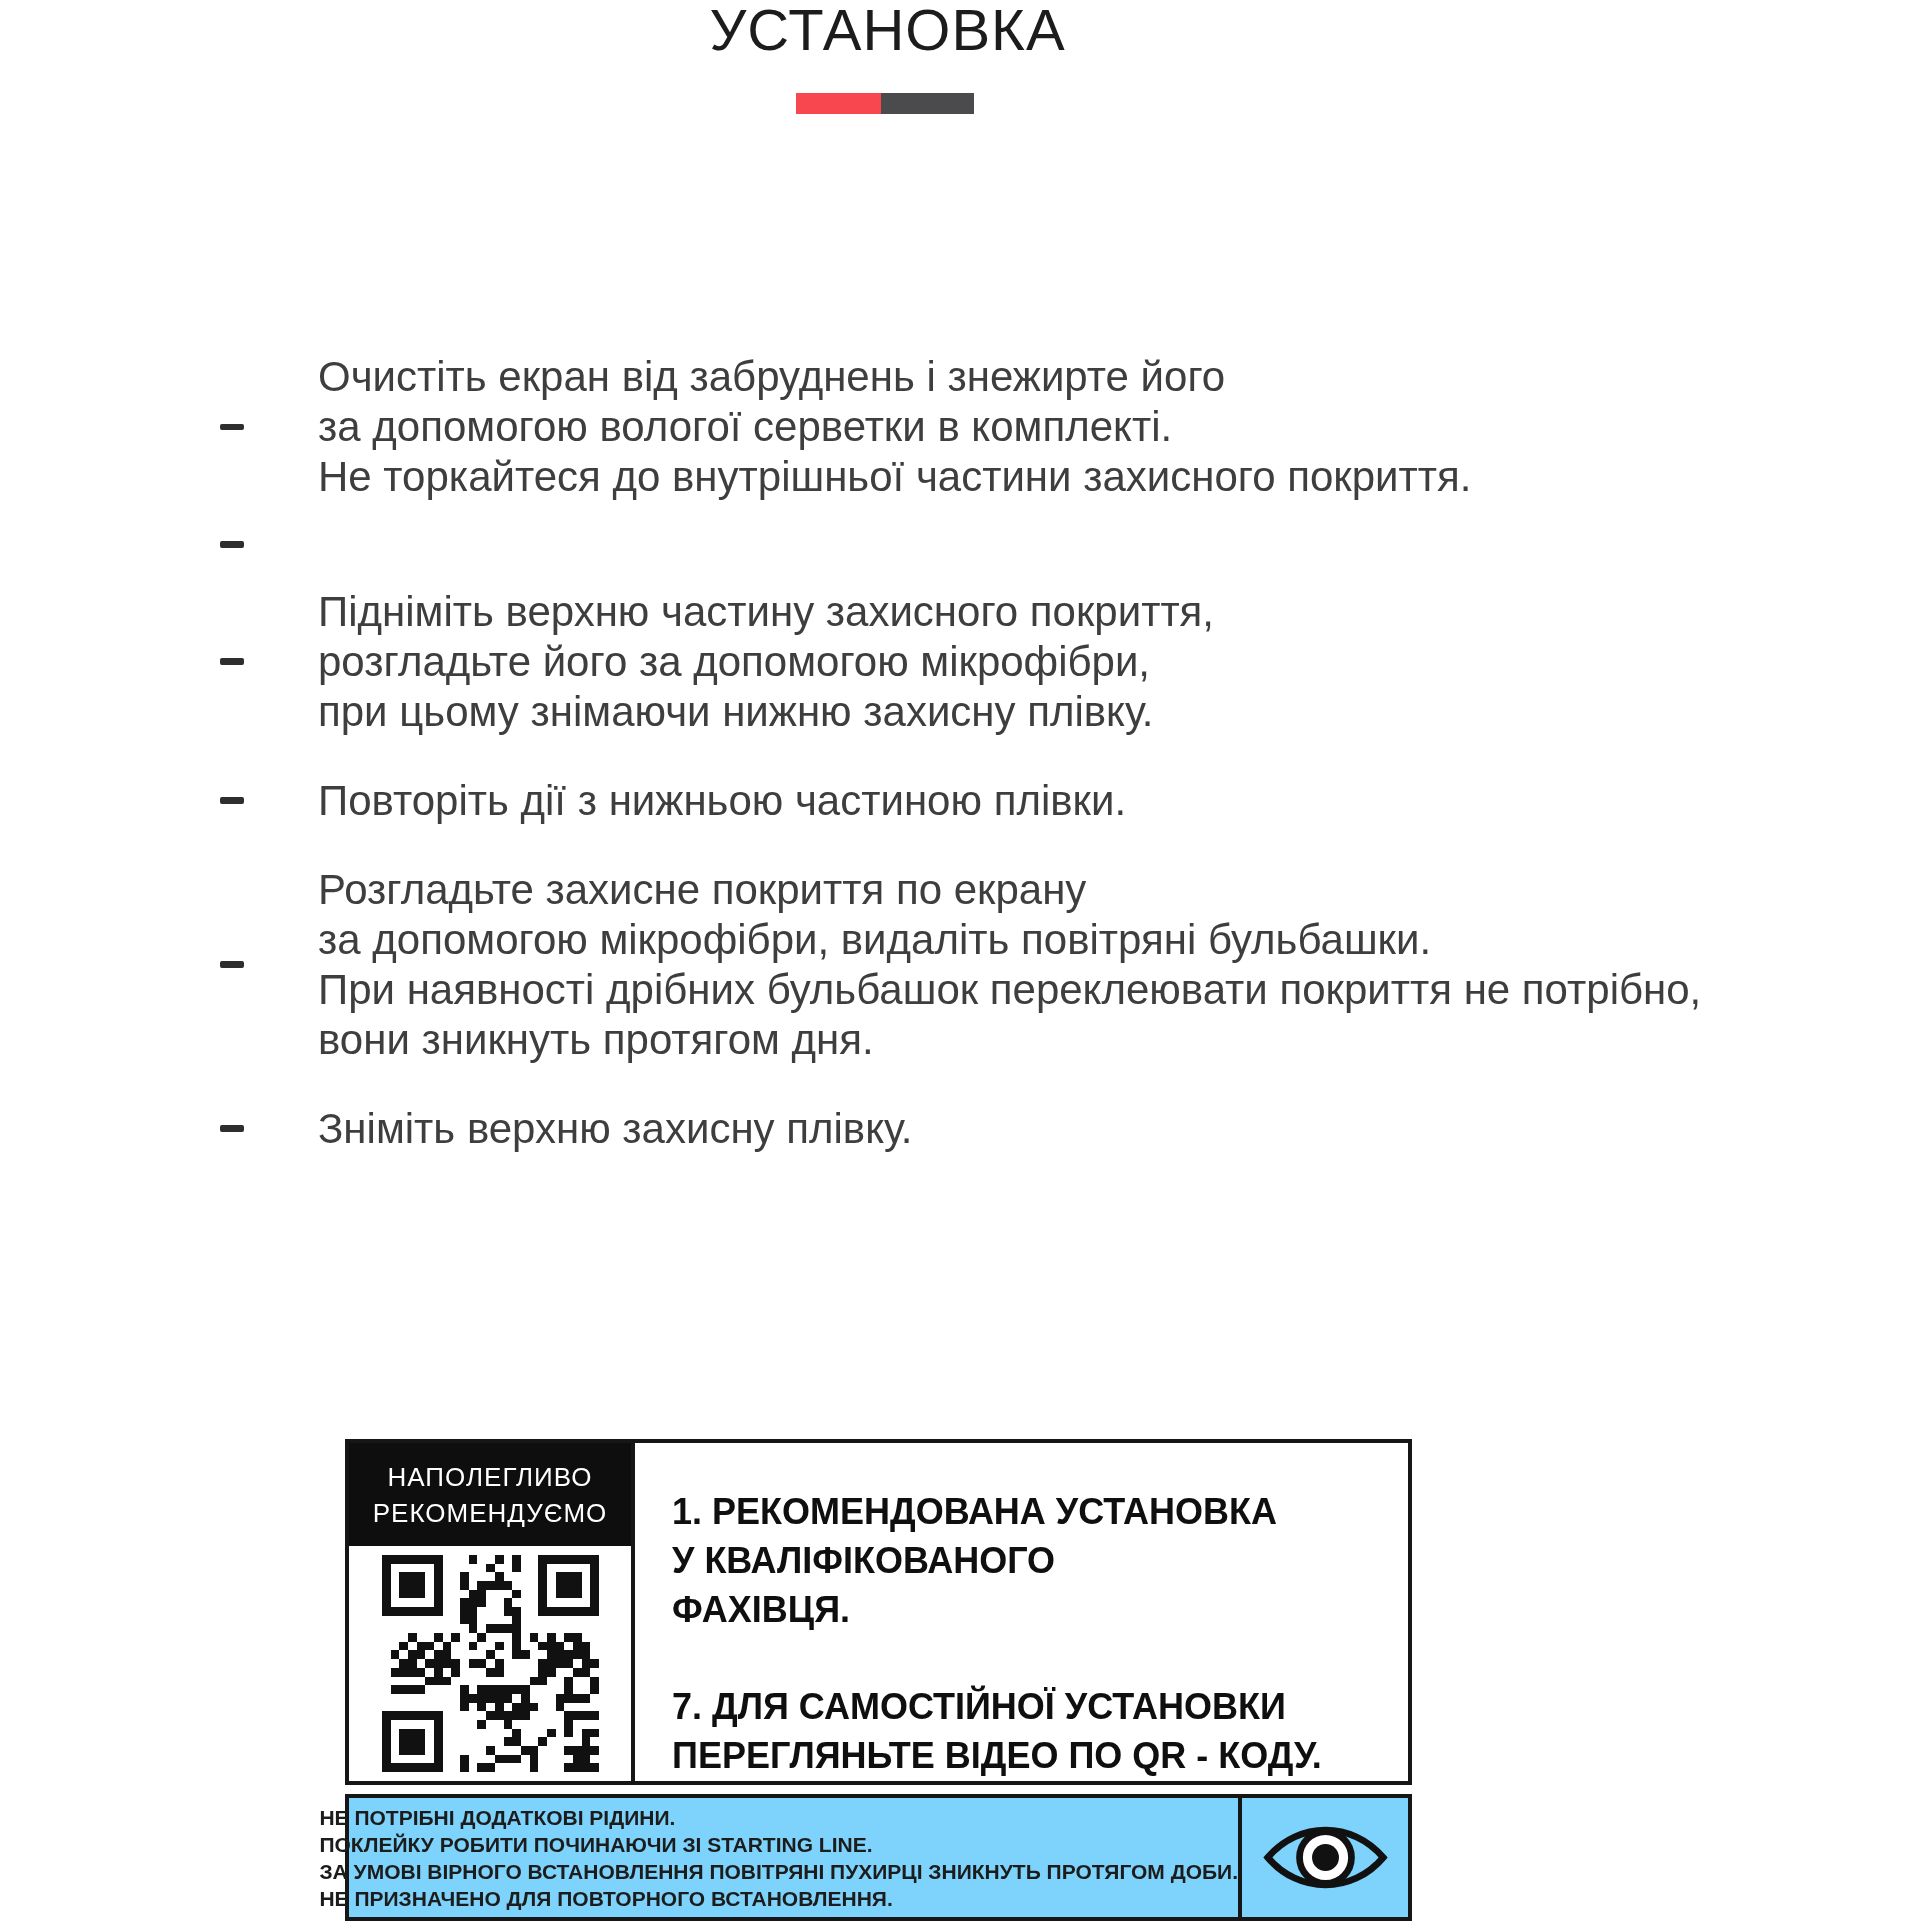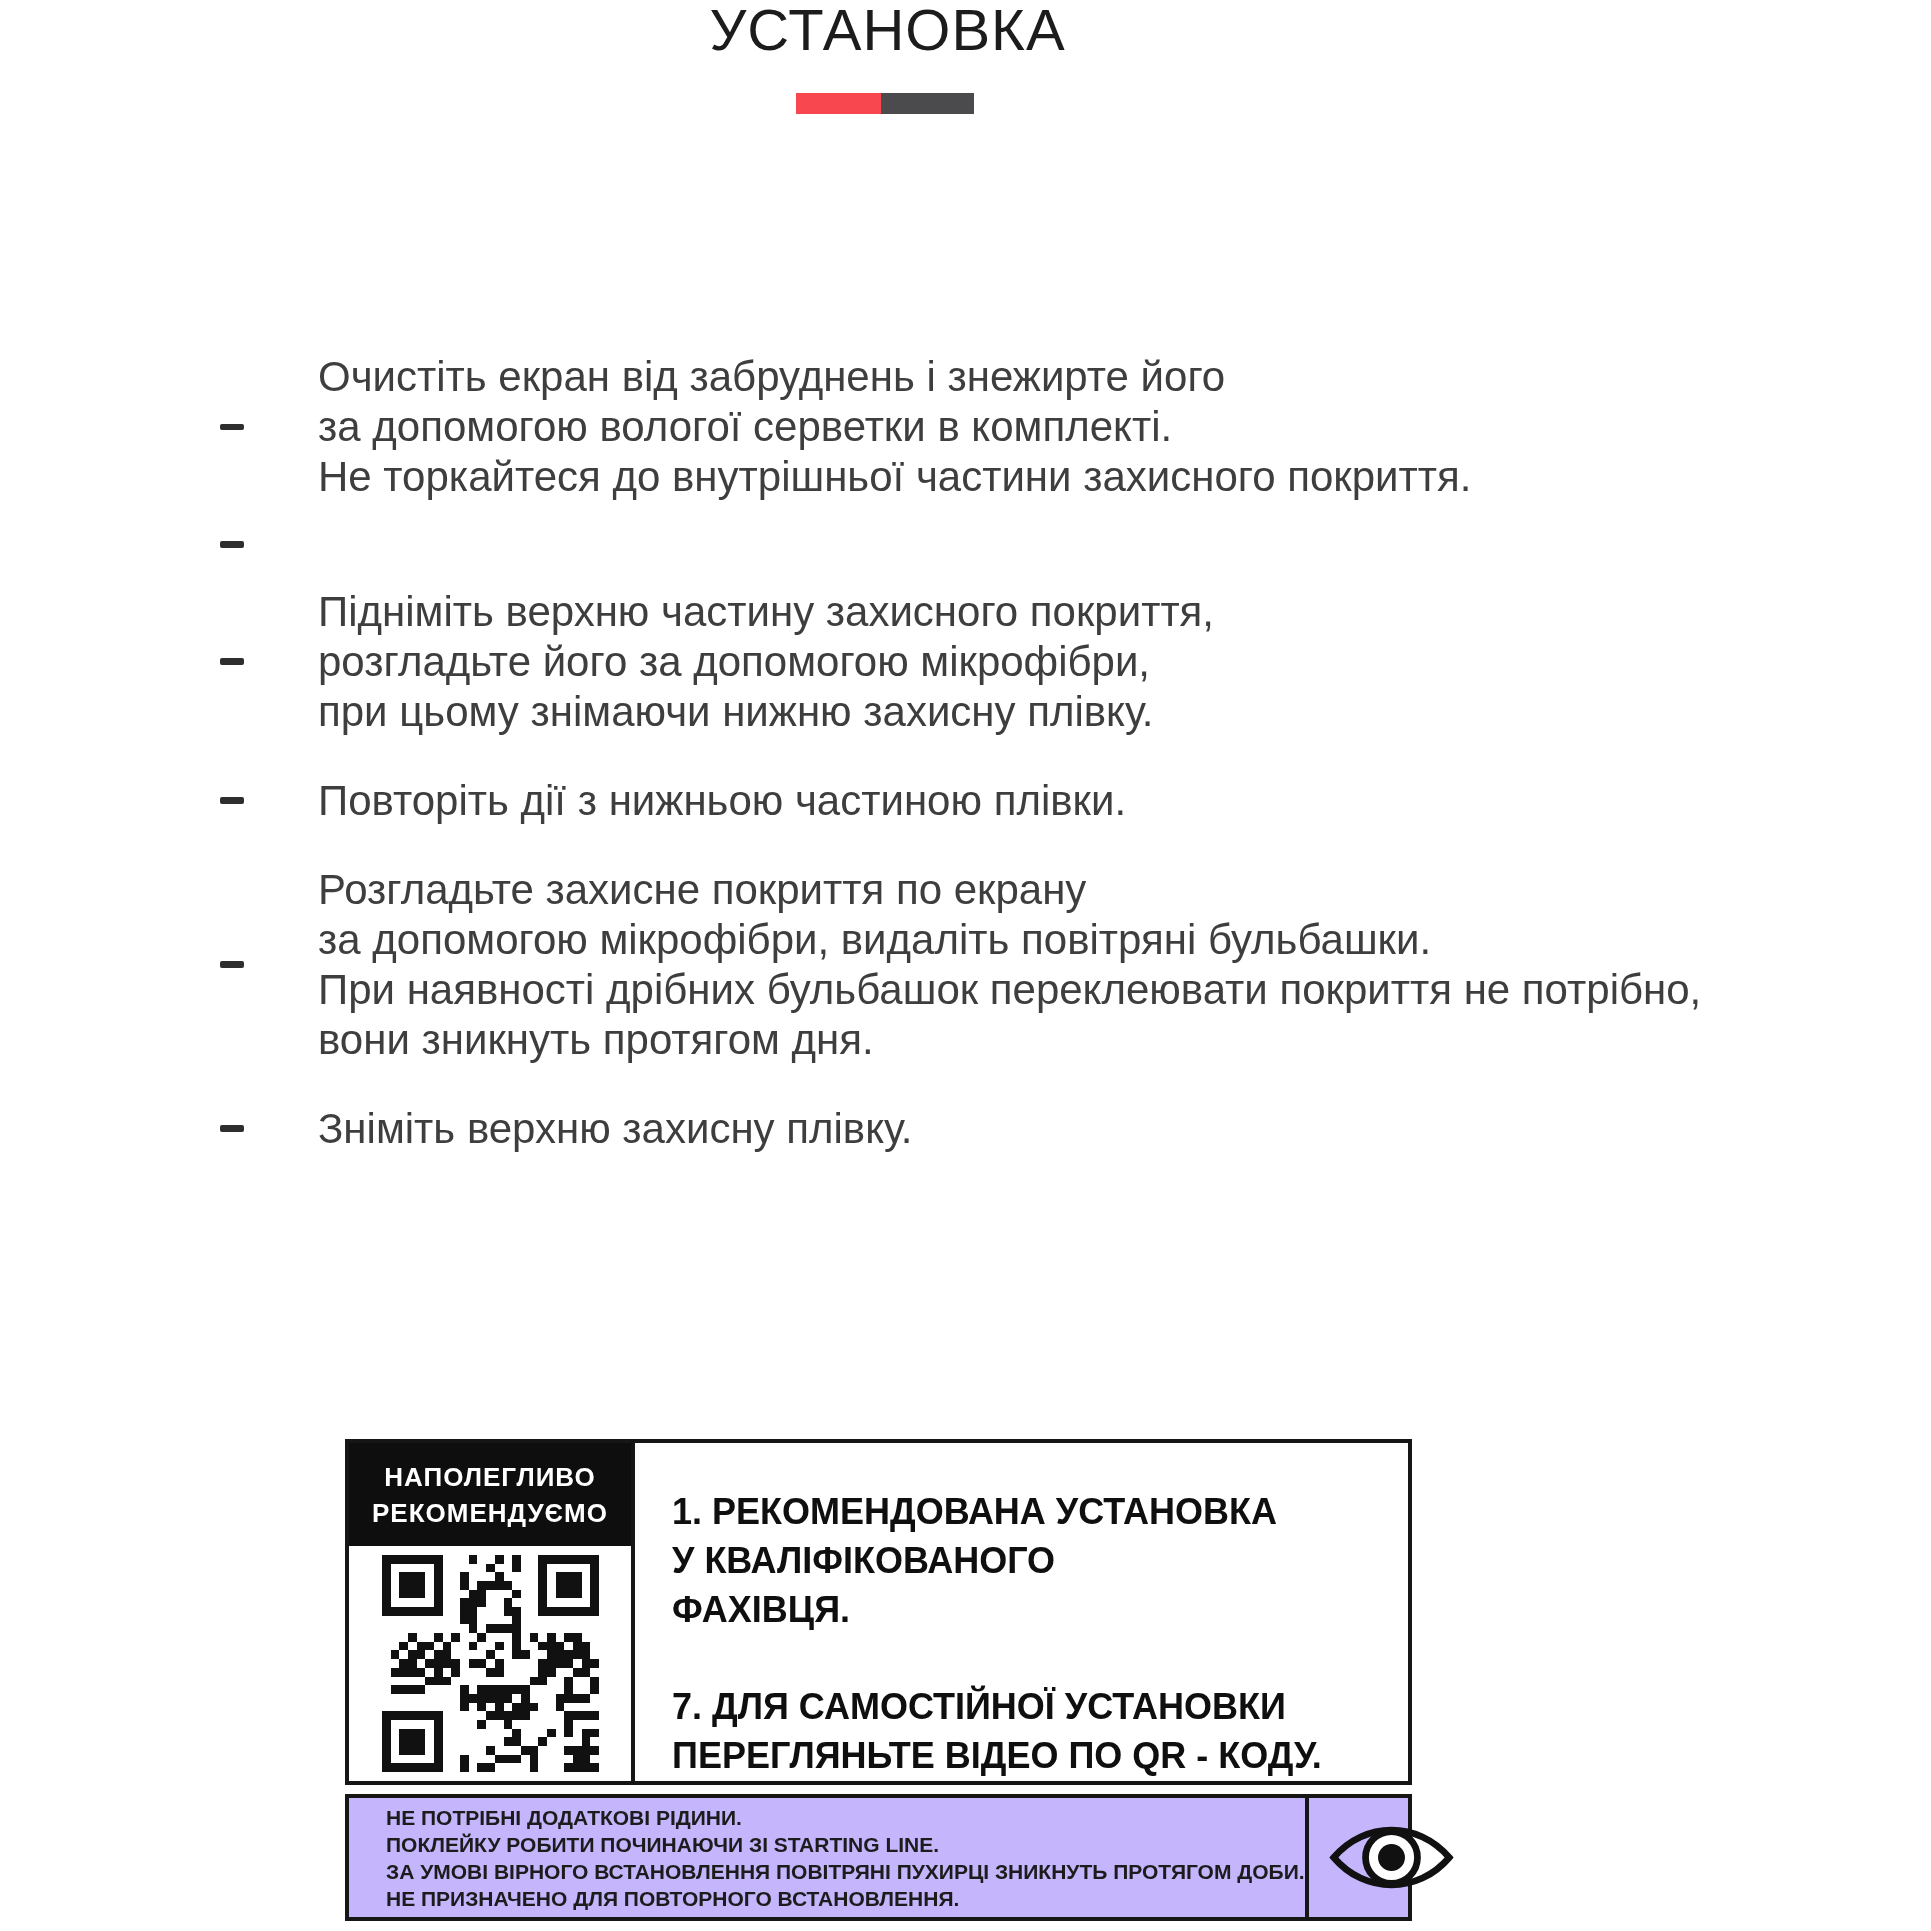--- a/index.html
+++ b/index.html
@@ -50,39 +50,39 @@
   }
   .rec-left{
     width:282px;flex-shrink:0;border-right:4.8px solid #161616;
     display:flex;flex-direction:column;
   }
   .rec-header{
     background:#0e0e0e;color:#ffffff;text-align:center;
     padding:16.4px 0 14.5px 0;
   }
   .rec-header div{
-    font-size:26px;font-weight:700;line-height:36px;letter-spacing:1px;
+    font-size:26px;font-weight:400;line-height:36px;letter-spacing:1px;
   }
   .qr-wrap{
     flex:1;display:flex;align-items:center;justify-content:center;
   }
   .qr-wrap svg{display:block;}
   .rec-right{
     flex:1;padding:44px 15.4px 0 37px;color:#0f0f0f;
   }
   .rec-par div{
     font-size:36px;font-weight:700;line-height:49px;white-space:nowrap;
   }
   .rec-par + .rec-par{margin-top:48px;}
 
   
   .notes-box{
     position:absolute;left:345px;top:1794px;width:1067px;height:127px;
     border:4.8px solid #161616;box-sizing:border-box;
-    display:flex;background:#c4b5fd;
+    display:flex;background:#7dd3fc;justify-content:flex-end;
   }
   .notes-text{
     flex:1;display:flex;flex-direction:column;justify-content:center;
     padding-left:37px;
   }
   .notes-text div{
     font-size:21px;font-weight:700;line-height:27px;color:#1c1c1c;white-space:nowrap;
   }
   .eye-cell{
     width:166px;flex-shrink:0;border-left:4.8px solid #161616;

